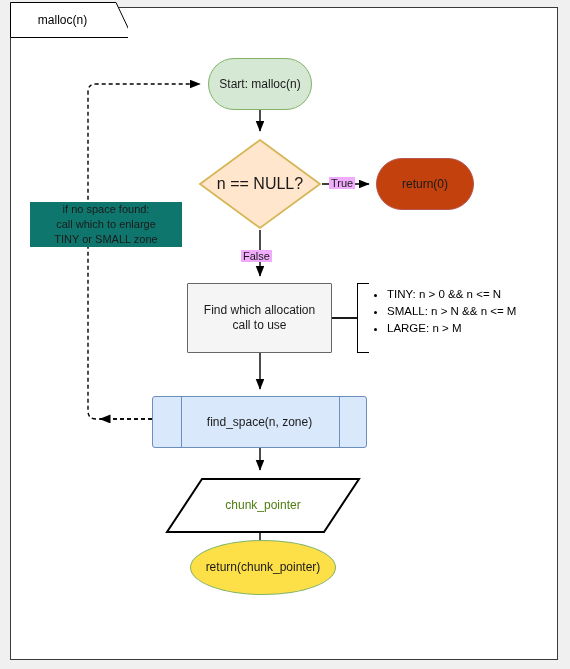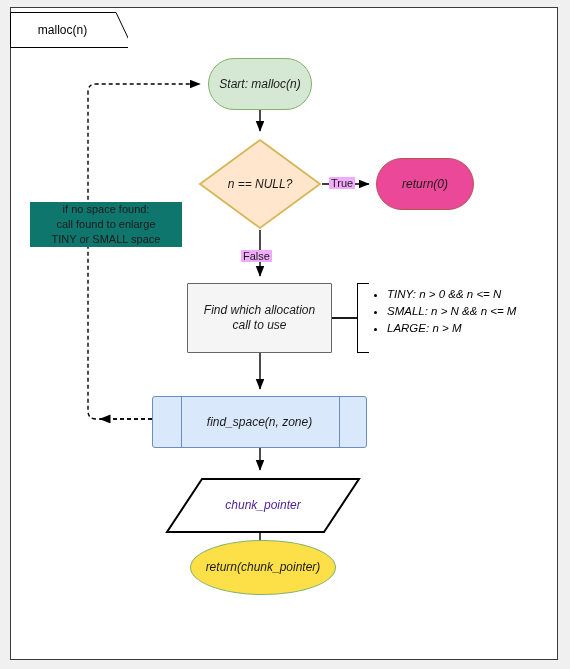--- a/index.html
+++ b/index.html
@@ -24,21 +24,21 @@
     position: absolute;
     left: 10px; top: 7px;
     width: 548px; height: 653px;
     background: #ffffff;
     border: 1px solid #3a3a3a;
     box-sizing: border-box;
   }
   
   .title-tab {
     position: absolute;
-    left: 10px; top: 12px;
+    left: 10px; top: 2px;
     width: 118px; height: 39px;
   }
   .title-tab svg { display: block; }
   .title-tab-label {
     position: absolute;
     left: 0; top: 0;
     width: 105px; height: 36px;
     display: flex;
     align-items: center;
     justify-content: center;
@@ -57,21 +57,20 @@
   .node {
     position: absolute;
     box-sizing: border-box;
     display: flex;
     align-items: center;
     justify-content: center;
     text-align: center;
     font-size: 12px;
     color: #1a1a1a;
     line-height: 1.25;
-    font-style: italic;
   }
 
   
   .n-start {
     left: 208px; top: 58px;
     width: 104px; height: 52px;
     background: #d5e8d4;
     border: 1.6px solid #82b366;
     border-radius: 26px;
   }
@@ -79,27 +78,27 @@
   .n-decision-wrap {
     left: 198px; top: 138px;
     width: 124px; height: 92px;
   }
   .n-decision-wrap svg { position: absolute; left: 0; top: 0; }
   .n-decision-label {
     position: absolute;
     left: 0; top: 0;
     width: 124px; height: 92px;
     display: flex; align-items: center; justify-content: center;
-    font-size: 12px; color: #1a1a1a;
+    font-size: 16px; color: #1a1a1a;
   }
   
   .n-ret0 {
     left: 376px; top: 158px;
     width: 98px; height: 52px;
-    background: #ec4899;
+    background: #c2410c;
     border: 1.6px solid #b85450;
     border-radius: 26px;
   }
   
   .n-find-zone {
     left: 187px; top: 283px;
     width: 145px; height: 70px;
     background: #f5f5f5;
     border: 1.8px solid #666666;
     border-radius: 1px;
@@ -125,21 +124,21 @@
   
   .n-data-wrap {
     left: 165px; top: 477px;
     width: 196px; height: 57px;
   }
   .n-data-wrap svg { position: absolute; left: 0; top: 0; }
   .n-data-label {
     position: absolute; left: 0; top: 0;
     width: 196px; height: 57px;
     display: flex; align-items: center; justify-content: center;
-    font-size: 12px; color: #4c1d95;
+    font-size: 12px; color: #4d7c0f;
   }
   
   .n-end {
     left: 190px; top: 540px;
     width: 146px; height: 55px;
     background: #fde047;
     border: 1.6px solid #82b366;
     border-radius: 50%;
   }
 
@@ -183,21 +182,20 @@
   }
   .bracket-list ul {
     position: absolute;
     left: 14px; top: 3px;
     margin: 0;
     padding: 0 0 0 16px;
     list-style: disc;
     font-size: 11.5px;
     line-height: 1.46;
     color: #000000;
-    font-style: italic;
   }
   .bracket-list li { white-space: nowrap; }
 </style>
 </head>
 <body>
 
 <div id="canvas">
 
   <div class="page-frame"></div>
 
@@ -280,17 +278,17 @@
 
   <div class="node n-end">
     <span>return(chunk_pointer)</span>
   </div>
 
   <div class="edge-label lbl-true">True</div>
   <div class="edge-label lbl-false">False</div>
 
   <div class="note">
     <span>if no space found:</span><br>
-    <span>call found to enlarge</span><br>
-    <span>TINY or SMALL space</span>
+    <span>call which to enlarge</span><br>
+    <span>TINY or SMALL zone</span>
   </div>
 
 </div>
 
 </body></html>

